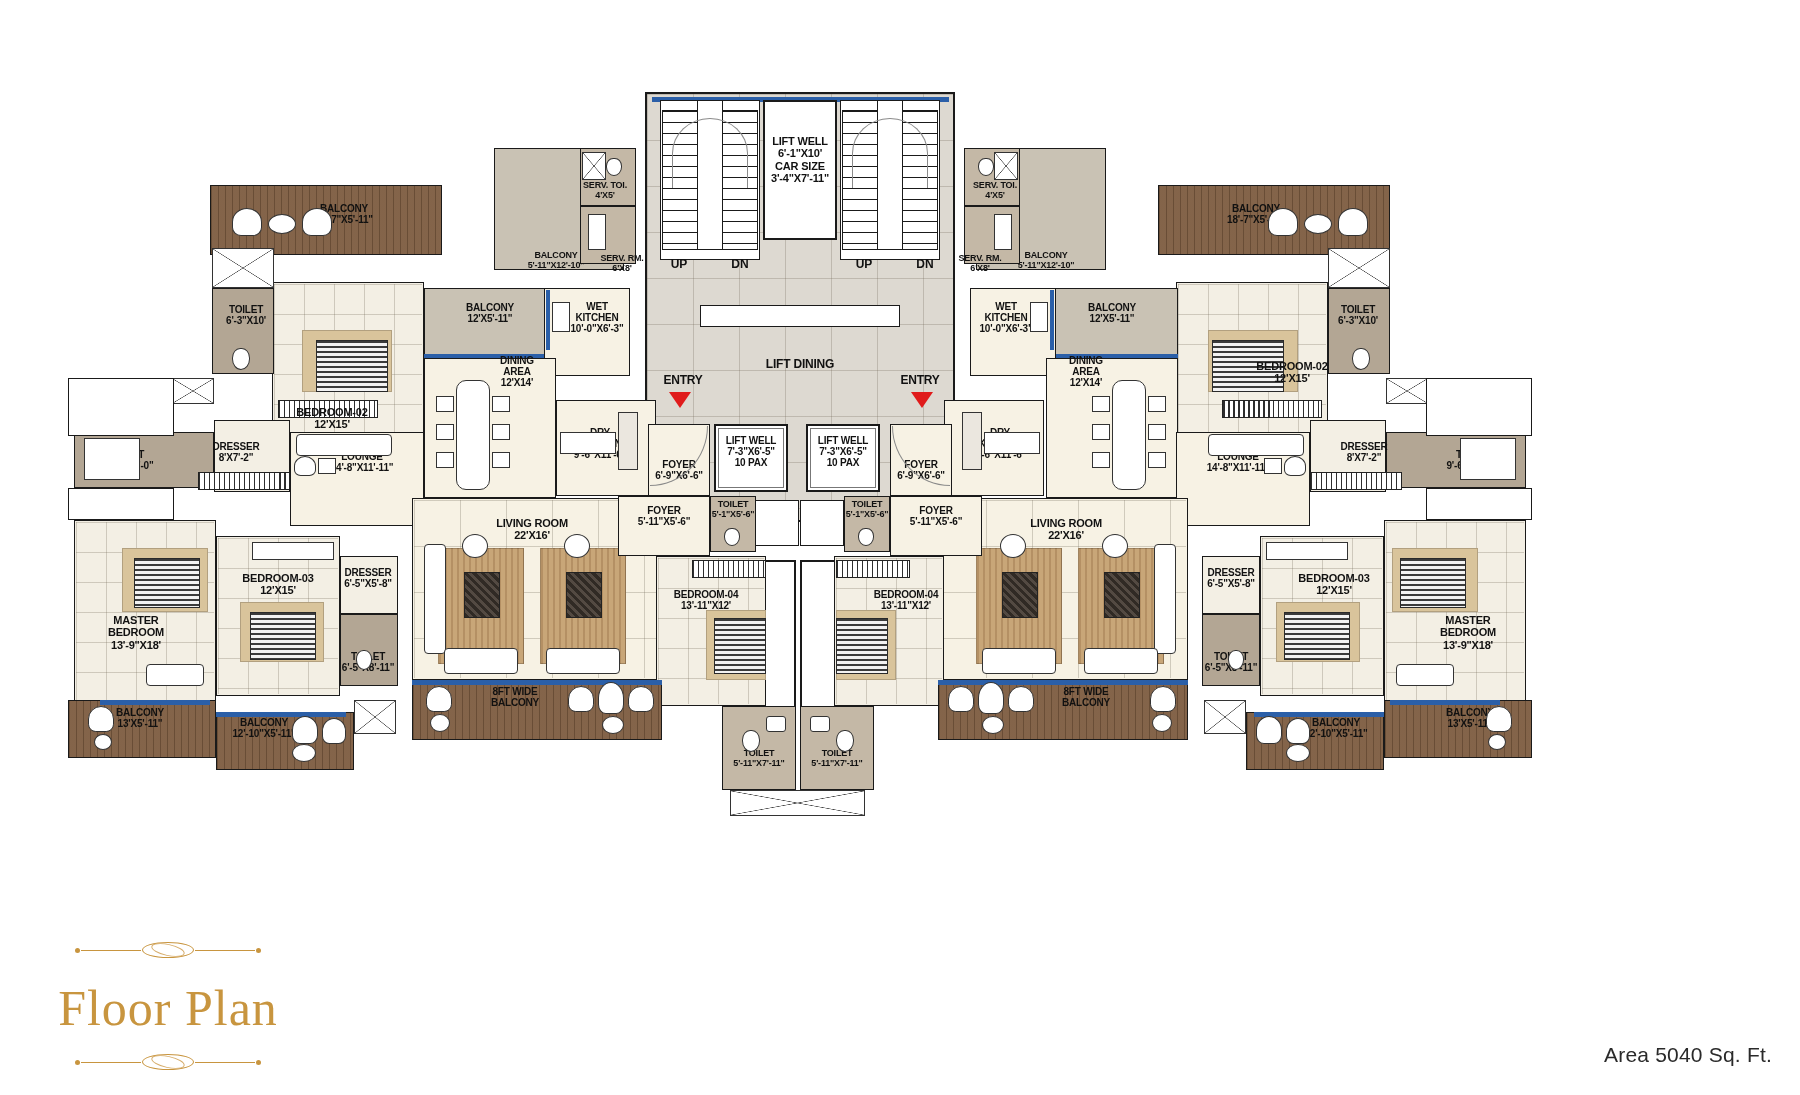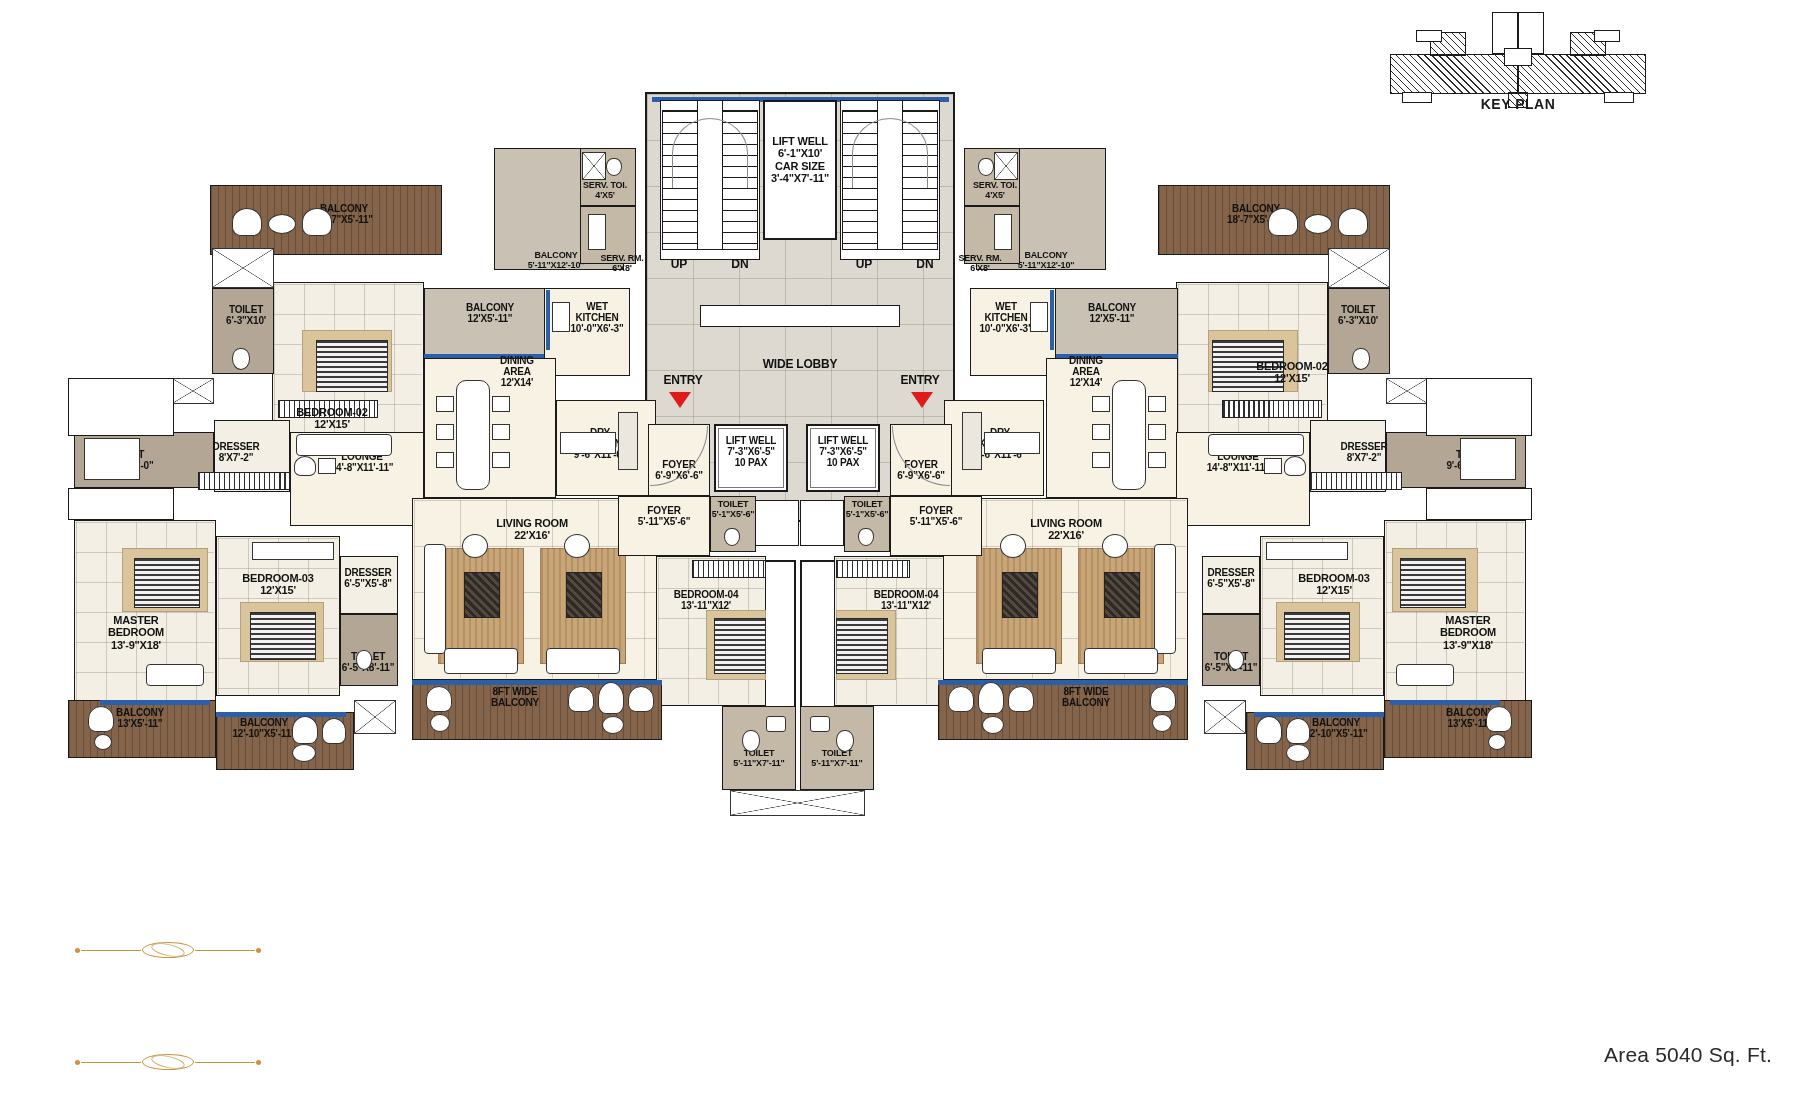--- a/index.html
+++ b/index.html
@@ -209,35 +209,20 @@
     border: 1px solid #8a8a8a;
     border-radius: 50%;
     background: transparent;
   }
 </style>
 </head>
 <body>
 
 <div id="stage">
 
-  <div id="keyplan" style="left:1378px; top:8px; width:280px; height:108px;">
-    <div class="kpwhite" style="left:114px; top:4px; width:52px; height:42px;"></div>
-    <div class="wall" style="left:139px; top:4px; width:1.5px; height:42px;"></div>
-    <div class="hatch" style="left:12px; top:46px; width:128px; height:40px;"></div>
-    <div class="hatch" style="left:140px; top:46px; width:128px; height:40px;"></div>
-    <div class="hatch" style="left:52px; top:24px; width:36px; height:24px;"></div>
-    <div class="hatch" style="left:192px; top:24px; width:36px; height:24px;"></div>
-    <div class="kpwhite" style="left:38px; top:22px; width:26px; height:12px;"></div>
-    <div class="kpwhite" style="left:216px; top:22px; width:26px; height:12px;"></div>
-    <div class="kpwhite" style="left:24px; top:84px; width:30px; height:11px;"></div>
-    <div class="kpwhite" style="left:226px; top:84px; width:30px; height:11px;"></div>
-    <div class="hatch" style="left:130px; top:84px; width:20px; height:16px;"></div>
-    <div class="kpwhite" style="left:126px; top:40px; width:28px; height:18px;"></div>
-    <div class="kp-label" style="top:88px;">KEY PLAN</div>
-  </div>
 
   <div class="room lobby" style="left:645px; top:92px; width:310px; height:430px; border-width:2.4px;"></div>
   <div class="tilegrid" style="left:647px; top:94px; width:306px; height:426px;"></div>
   <div class="glazing" style="left:652px; top:97px; width:297px; height:5px;"></div>
 
   <div class="room white" style="left:660px; top:100px; width:100px; height:160px;"></div>
   <div class="stair" style="left:662px; top:110px; width:96px; height:140px;"></div>
   <div class="room white" style="left:697px; top:100px; width:26px; height:150px; border-width:1.4px;"></div>
   <div class="doorarc" style="left:672px; top:118px; width:76px; height:70px; border-bottom:none; border-radius:50% 50% 0 0;"></div>
   <div class="arrowtxt" style="left:679px; top:264px;">UP</div>
@@ -249,21 +234,21 @@
   <div class="doorarc" style="left:852px; top:118px; width:76px; height:70px; border-bottom:none; border-radius:50% 50% 0 0;"></div>
   <div class="arrowtxt" style="left:864px; top:264px;">UP</div>
   <div class="arrowtxt" style="left:925px; top:264px;">DN</div>
 
   <div class="room white" style="left:763px; top:100px; width:74px; height:140px; border-width:2.2px;"></div>
   <div class="lbl s11" style="left:800px; top:160px;">LIFT WELL
 6'-1"X10'
 CAR SIZE
 3'-4"X7'-11"</div>
 
-  <div class="lbl s12" style="left:800px; top:365px;">WIDE LOBBY</div>
+  <div class="lbl s12" style="left:800px; top:365px;">LIFT DINING</div>
   <div class="room white" style="left:700px; top:305px; width:200px; height:22px; border-width:1.6px;"></div>
 
   <div class="room white" style="left:714px; top:424px; width:74px; height:68px; border-width:2.2px;"></div>
   <div class="room white nb" style="left:718px; top:428px; width:66px; height:60px; border:1px solid #777;"></div>
   <div class="lbl s10" style="left:751px; top:452px;">LIFT WELL
 7'-3"X6'-5"
 10 PAX</div>
 
   <div class="room white" style="left:806px; top:424px; width:74px; height:68px; border-width:2.2px;"></div>
   <div class="room white nb" style="left:810px; top:428px; width:66px; height:60px; border:1px solid #777;"></div>
@@ -648,20 +633,21 @@
 
   <div id="title-block">
     <div class="ornament" style="top:12px;">
       <div class="bar l"></div>
       <div class="bar r"></div>
       <div class="dot l"></div>
       <div class="dot r"></div>
       <div class="inf"></div>
       <div class="inf2"></div>
     </div>
+    <div id="plan-title">Floor Plan</div>
     <div class="ornament" style="top:124px;">
       <div class="bar l"></div>
       <div class="bar r"></div>
       <div class="dot l"></div>
       <div class="dot r"></div>
       <div class="inf"></div>
       <div class="inf2"></div>
     </div>
   </div>
 

